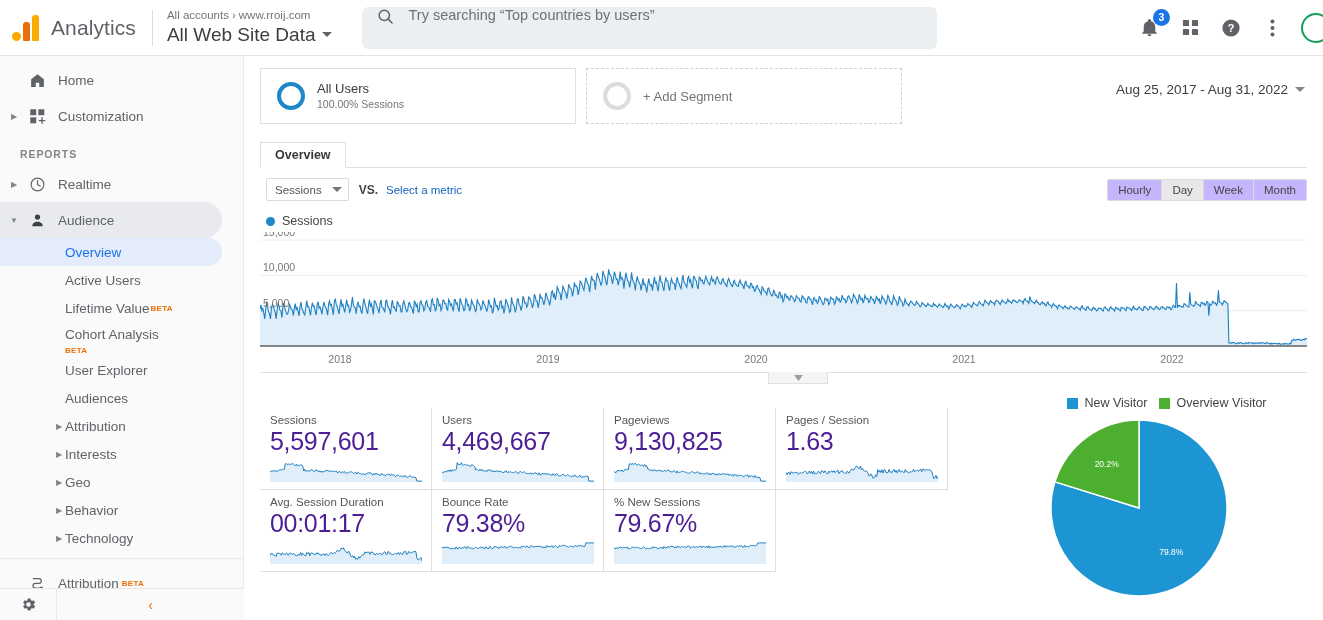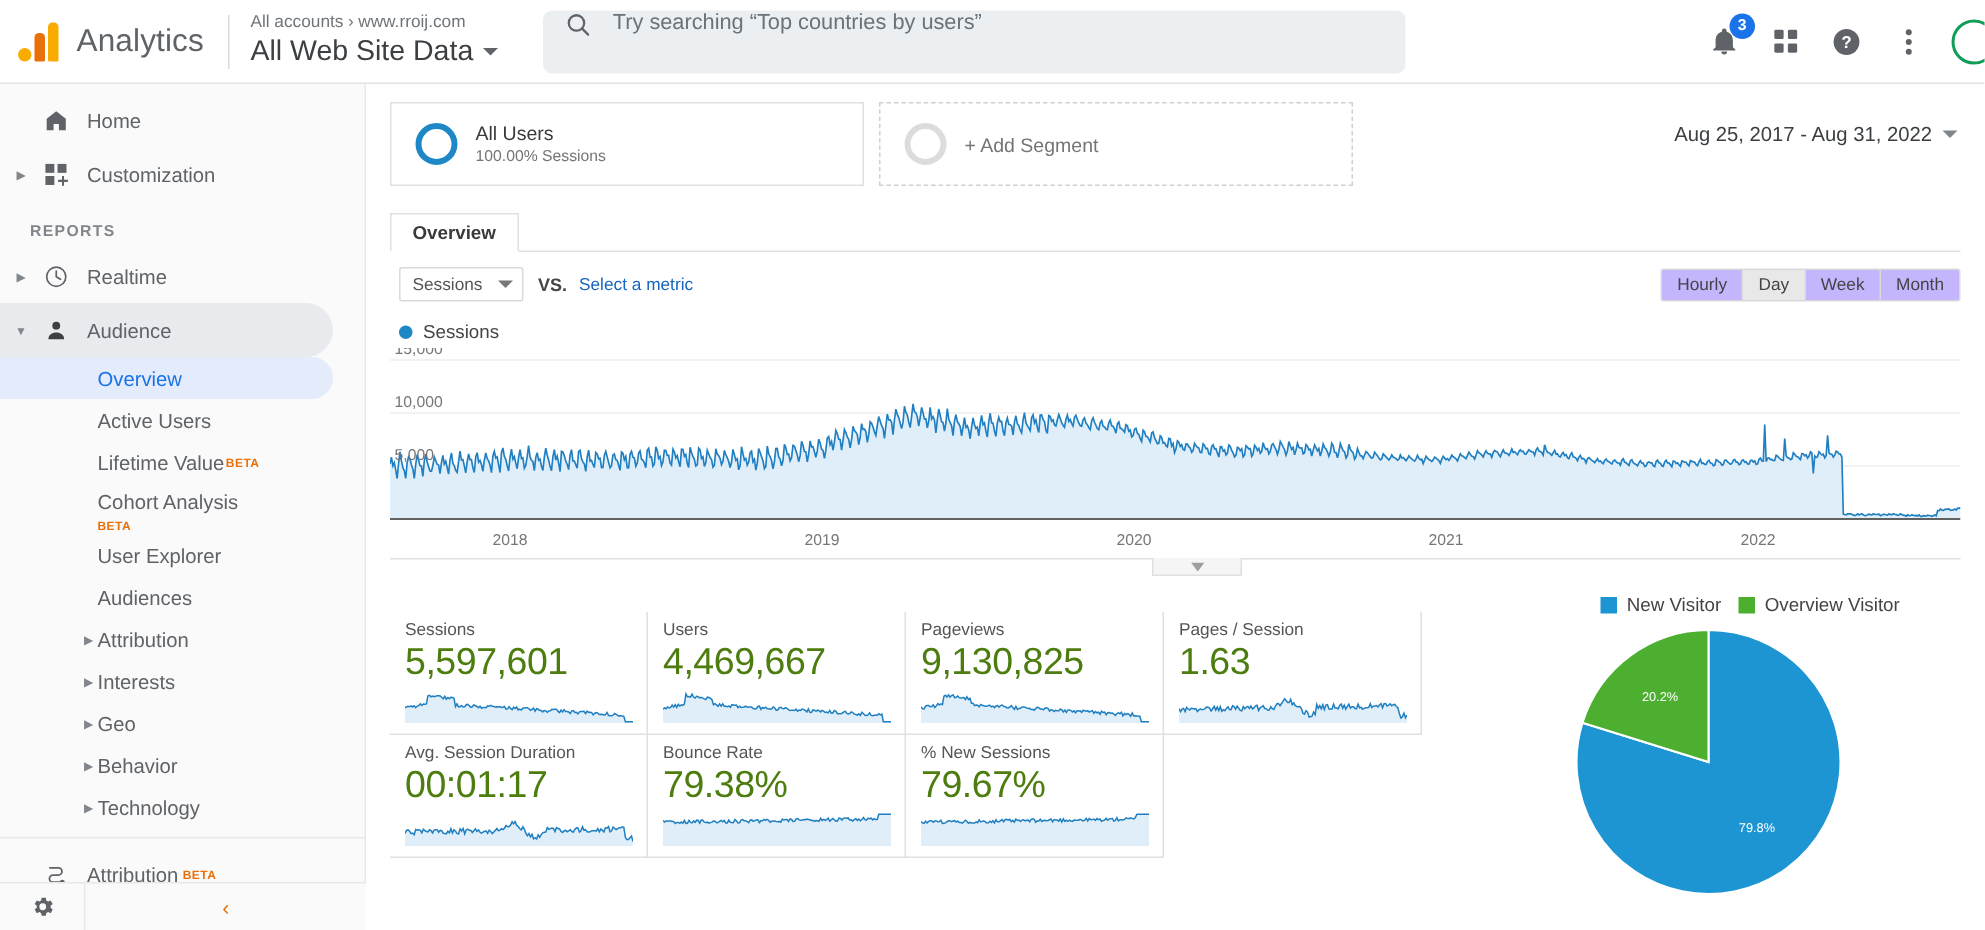--- a/index.html
+++ b/index.html
@@ -147,21 +147,21 @@
     background: #f5f5f5; border: 1px solid #e0e0e0; border-top: none;
     display:flex; align-items:center; justify-content:center; cursor:pointer;
   }
 
   
   .cards { position: absolute; left: 16px; top: 352px; width: 700px; }
   .cards-row { display: flex; }
   .card { width: 172px; padding: 6px 10px 0 10px; border-right: 1px solid #e0e0e0; border-bottom: 1px solid #e0e0e0; height: 82px;}
   .card:last-child { border-right: 1px solid #e0e0e0; }
   .card-label { font-size: 11.5px; color: #555; }
-  .card-value { font-size: 25px; color: #4d7c0f; margin-top: 2px; letter-spacing: -.3px; line-height: 1.1; }
+  .card-value { font-size: 25px; color: #4c1d95; margin-top: 2px; letter-spacing: -.3px; line-height: 1.1; }
   .card-spark { margin-top: 4px; }
 
   
   .pie-area { position: absolute; right: 6px; top: 340px; width: 300px; }
   .pie-legend { display: flex; justify-content: center; gap: 12px; font-size: 12.5px; color: #444; }
   .lg-item { display:flex; align-items:center; gap:6px; }
   .lg-sw { width: 11px; height: 11px; }
 </style>
 </head>
 <body>

